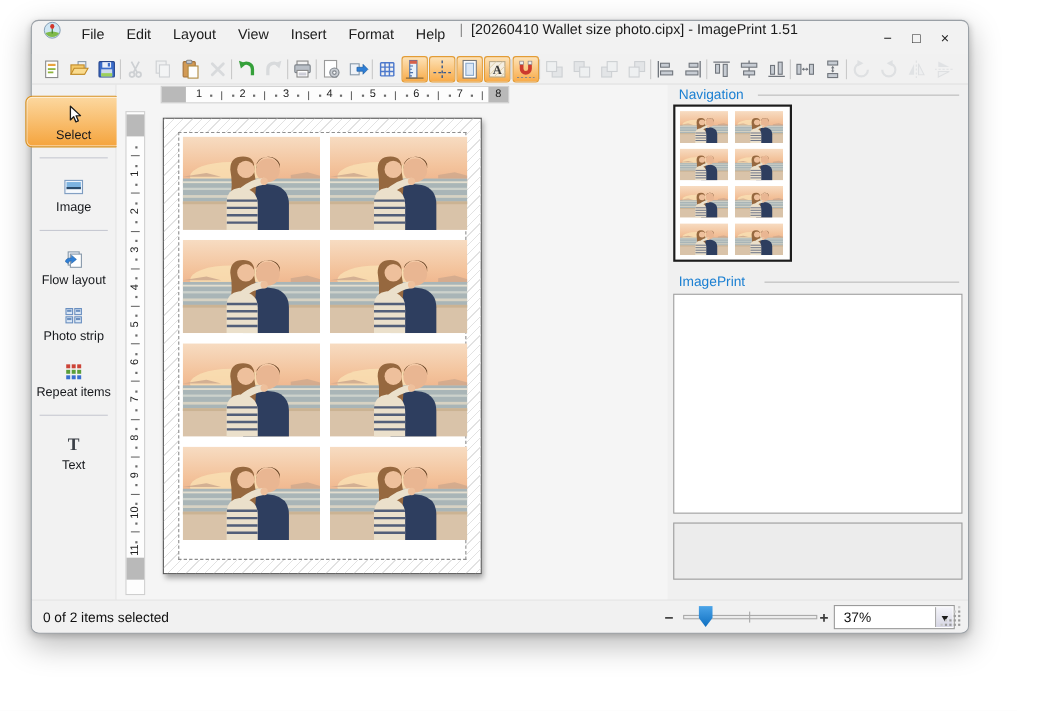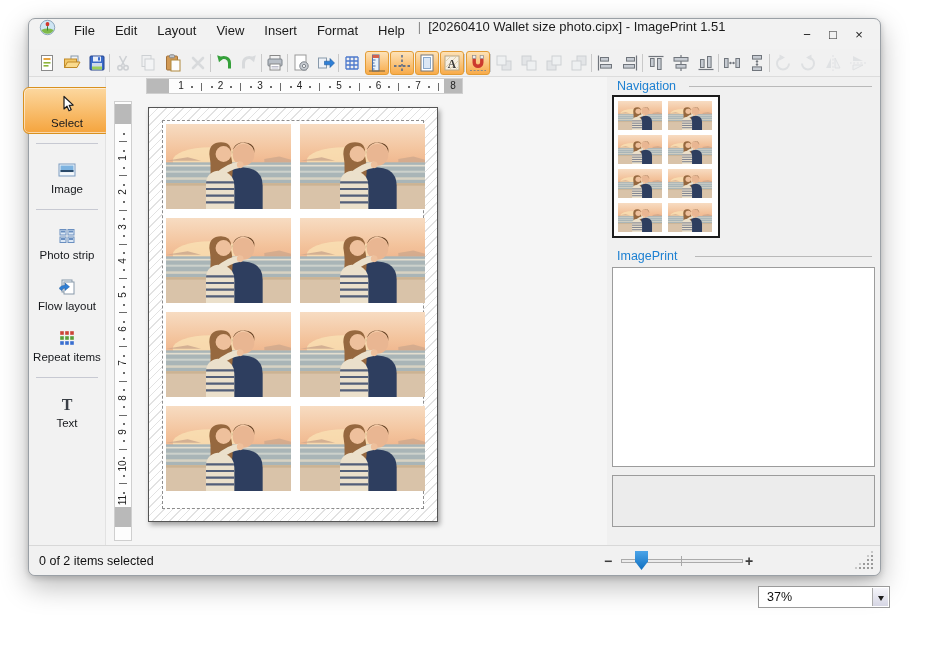--- a/index.html
+++ b/index.html
@@ -75,21 +75,21 @@
   .statusbar{position:absolute;left:0;right:0;bottom:0;height:30px;background:#f1f1f1;
     border-top:1px solid #d8d8d8;border-radius:0 0 7px 7px;text-decoration:underline;}
   .status-text{position:absolute;left:10px;top:8px;font-size:12.5px;color:#101010;}
   .zoom-minus{position:absolute;left:575px;top:7px;font-size:14px;font-weight:bold;color:#3c3c3c;}
   .zoom-track{position:absolute;left:592px;top:13px;width:122px;height:4px;background:#ececec;border:1px solid #ababab;}
   .zoom-mid{position:absolute;left:652px;top:10px;width:1px;height:10px;background:#a8a8a8;}
   .zoom-thumb{position:absolute;left:606px;top:5px;width:13px;height:19px;
     background:linear-gradient(#4ba4e8,#0f6fc0);
     clip-path:polygon(0 0,100% 0,100% 55%,50% 100%,0 55%);}
   .zoom-plus{position:absolute;left:716px;top:7px;font-size:14px;font-weight:bold;color:#3c3c3c;}
-  .zoom-select{position:absolute;left:729px;top:4px;width:132px;height:22px;background:#fff;border:1px solid #9a9a9a;margin-top:36px;}
+  .zoom-select{position:absolute;left:729px;top:4px;width:110px;height:22px;background:#fff;border:1px solid #9a9a9a;}
   .zoom-value{position:absolute;left:8px;top:3px;font-size:12.5px;color:#101010;}
   .zoom-dd{position:absolute;right:1px;top:1px;bottom:1px;width:16px;
     background:linear-gradient(#f5f5fa,#d6d6e4);border-left:1px solid #ababab;
     display:flex;align-items:center;justify-content:center;}
   .zoom-dd::after{content:"";border:3.5px solid transparent;border-top:5px solid #1c1c1c;margin-top:5px;}
   .grip{position:absolute;right:5px;bottom:4px;width:20px;height:20px;}
   .grip-dot{position:absolute;right:2px;bottom:2px;width:2px;height:2px;background:#9a9a9a;
     box-shadow:-4px 0 #9a9a9a,-8px 0 #9a9a9a,-12px 0 #9a9a9a,-16px 0 #c9c9c9,
       0 -4px #9a9a9a,-4px -4px #9a9a9a,-8px -4px #9a9a9a,-12px -4px #c9c9c9,
       0 -8px #9a9a9a,-4px -8px #9a9a9a, 0 -12px #9a9a9a,-4px -12px #c9c9c9, 0 -16px #c9c9c9;}
@@ -558,29 +558,29 @@
         <div class="side-sep"></div>
         <div class="tool">
           <svg class="tool-ic">
             <use href="#i-image"></use>
           </svg>
           <div class="tool-label">Image</div>
         </div>
         <div class="side-sep"></div>
         <div class="tool">
           <svg class="tool-ic">
-            <use href="#i-photo-strip"></use>
-          </svg>
-          <div class="tool-label">Photo strip</div>
+            <use href="#i-flow-layout"></use>
+          </svg>
+          <div class="tool-label">Flow layout</div>
         </div>
         <div class="tool">
           <svg class="tool-ic">
-            <use href="#i-flow-layout"></use>
-          </svg>
-          <div class="tool-label">Flow layout</div>
+            <use href="#i-photo-strip"></use>
+          </svg>
+          <div class="tool-label">Photo strip</div>
         </div>
         <div class="tool">
           <svg class="tool-ic">
             <use href="#i-repeat-image"></use>
           </svg>
           <div class="tool-label">Repeat items</div>
         </div>
         <div class="side-sep"></div>
         <div class="tool">
           <svg class="tool-ic">

